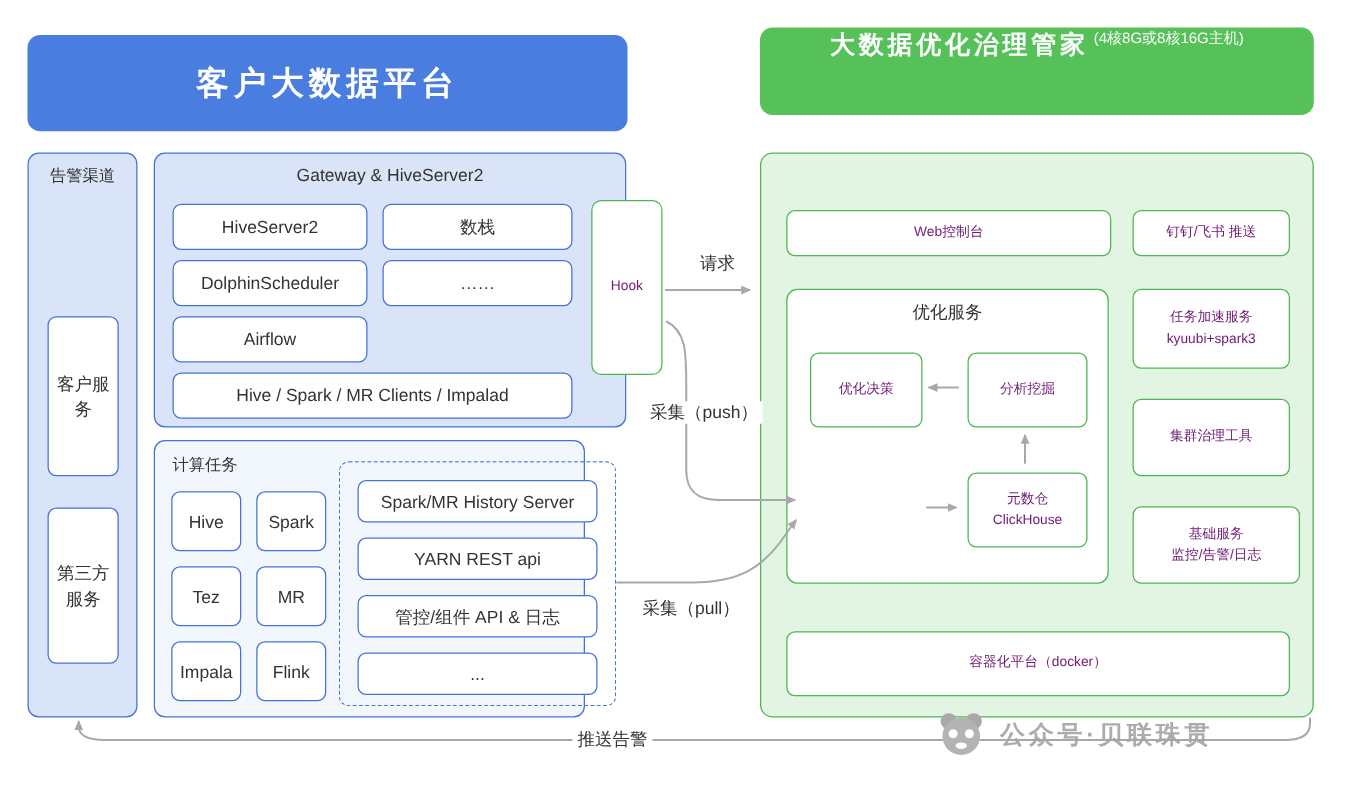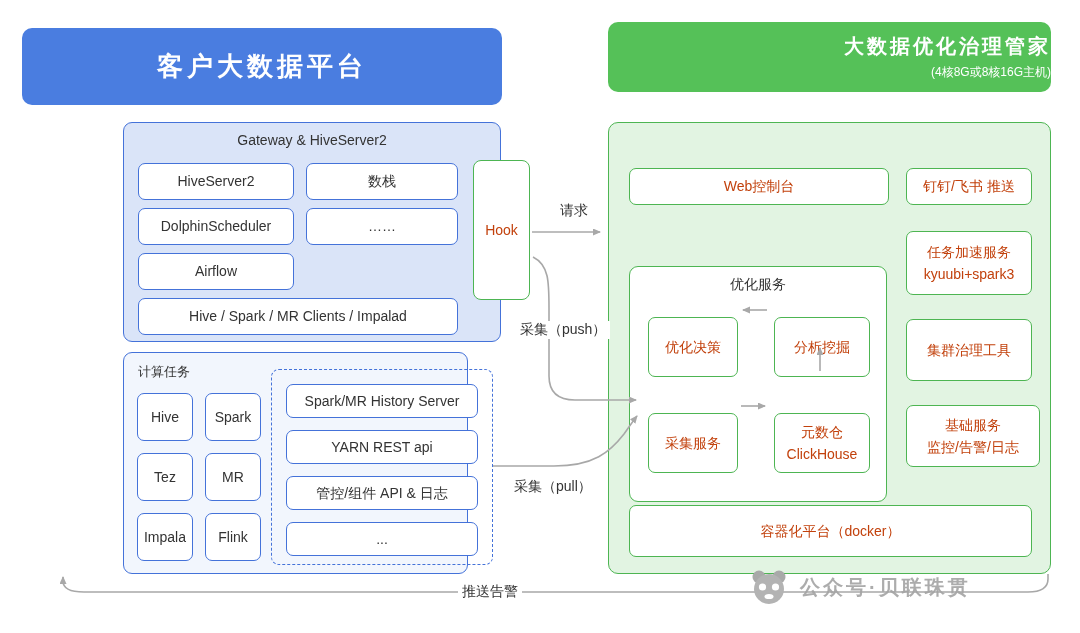--- a/index.html
+++ b/index.html
@@ -7,35 +7,35 @@
     --blue:#4472D9; --green:#4DB552;
     --blueHeader:#4A7DE0; --greenHeader:#55C158;
     --blueBg:#DAE4F8; --blueBgLight:#F2F6FD; --greenBg:#E2F4E2;
     --arrow:#A8A8A8;
   }
   body { font-family:"Liberation Sans","DejaVu Sans",sans-serif; background:#fff; }
   .canvas { position:relative; width:1080px; height:633px; background:#fff; overflow:hidden; }
   .abs { position:absolute; }
   .hdr-blue { background:var(--blueHeader); border-radius:10px; display:flex; align-items:center; justify-content:center;
               color:#fff; font-size:26px; font-weight:bold; letter-spacing:4px; }
-  .hdr-green { background:var(--greenHeader); border-radius:10px; display:flex; flex-direction:column;
-               align-items:flex-end; justify-content:center; color:#fff; gap:4px; }
+  .hdr-green { background:var(--greenHeader); border-radius:10px; display:flex; flex-direction:row;
+               align-items:flex-start; justify-content:center; color:#fff; gap:4px; }
   .hdr-green .t { font-size:20px; font-weight:bold; letter-spacing:3px; }
   .hdr-green .s { font-size:12px; }
   .panel-blue { background:var(--blueBg); border:1.5px solid var(--blue); border-radius:9px; }
   .panel-blue-light { background:var(--blueBgLight); border:1.5px solid var(--blue); border-radius:9px; }
   .panel-green { background:var(--greenBg); border:1.5px solid var(--green); border-radius:10px; }
-  .panel-white-green { background:#fff; border:1.5px solid var(--green); border-radius:9px;margin-top:35px; }
+  .panel-white-green { background:#fff; border:1.5px solid var(--green); border-radius:9px; }
   .ptitle { position:absolute; left:0; right:0; top:9px; text-align:center; font-size:14px; color:#333; }
   .ptitle-left { position:absolute; left:14px; top:10px; font-size:13px; color:#333; }
   .bbox { background:#fff; border:1.5px solid var(--blue); border-radius:7px; display:flex; flex-direction:column;
           align-items:center; justify-content:center; text-align:center; font-size:14px; color:#333;
           line-height:1.45; padding:2px 4px; }
   .gbox { background:#fff; border:1.5px solid var(--green); border-radius:7px; display:flex; flex-direction:column;
-          align-items:center; justify-content:center; text-align:center; font-size:14px; color:#c2410c;
+          align-items:center; justify-content:center; text-align:center; font-size:11px; color:#701a75;
           line-height:1.45; padding:2px 4px; gap:1px; }
   .dashed { position:absolute; border:1.5px dashed var(--blue); border-radius:8px; }
   .engines { display:grid; grid-template-columns:56px 56px; grid-auto-rows:48px; gap:12px; }
   .apis { display:flex; flex-direction:column; gap:12px; }
   .apis .bbox { height:34px; }
   .lbl { position:absolute; font-size:14px; color:#333; background:#fff; padding:0 4px; z-index:7; }
   .arrow-layer { position:absolute; left:0; top:0; z-index:6; pointer-events:none; }
   .arrow-layer path.link { stroke:var(--arrow); stroke-width:1.6; fill:none; }
   .arrow-layer marker path { fill:#A8A8A8; stroke:none; }
   .wm { position:absolute; display:flex; align-items:center; gap:10px; color:#A5A5A5; z-index:8; }
@@ -63,20 +63,25 @@
 
   <div class="abs hdr-blue" style="left:22px;top:28px;width:480px;height:77px">
     <span>客户大数据平台</span>
   </div>
 
   <div class="abs hdr-green" style="left:608px;top:22px;width:443px;height:70px">
     <span class="t">大数据优化治理管家</span>
     <span class="s">(4核8G或8核16G主机)</span>
   </div>
 
+  <div class="abs panel-blue" style="left:22px;top:122px;width:88px;height:452px">
+    <div class="ptitle" style="font-size:13px">告警渠道</div>
+    <div class="abs bbox" style="left:15px;top:130px;width:57px;height:128px">客户服务</div>
+    <div class="abs bbox" style="left:15px;top:283px;width:57px;height:125px">第三方服务</div>
+  </div>
 
   <div class="abs panel-blue" style="left:123px;top:122px;width:378px;height:220px">
     <div class="ptitle">Gateway &amp; HiveServer2</div>
     <div class="abs bbox" style="left:14px;top:40px;width:156px;height:37px">HiveServer2</div>
     <div class="abs bbox" style="left:182px;top:40px;width:152px;height:37px">数栈</div>
     <div class="abs bbox" style="left:14px;top:85px;width:156px;height:37px">DolphinScheduler</div>
     <div class="abs bbox" style="left:182px;top:85px;width:152px;height:37px">……</div>
     <div class="abs bbox" style="left:14px;top:130px;width:156px;height:37px">Airflow</div>
     <div class="abs bbox" style="left:14px;top:175px;width:320px;height:37px">Hive / Spark / MR Clients / Impalad</div>
   </div>
@@ -105,21 +110,20 @@
 
   <div class="abs panel-green" style="left:608px;top:122px;width:443px;height:452px">
 
     <div class="abs gbox" style="left:20px;top:45px;width:260px;height:37px">Web控制台</div>
     <div class="abs gbox" style="left:297px;top:45px;width:126px;height:37px">钉钉/飞书 推送</div>
 
     <div class="abs panel-white-green" style="left:20px;top:108px;width:258px;height:236px">
       <div class="ptitle">优化服务</div>
       <div class="abs gbox" style="left:18px;top:50px;width:90px;height:60px">优化决策</div>
       <div class="abs gbox" style="left:144px;top:50px;width:96px;height:60px">分析挖掘</div>
-      <div class="abs gbox" style="left:18px;top:146px;width:90px;height:60px">采集服务</div>
       <div class="abs gbox" style="left:144px;top:146px;width:96px;height:60px">
         <span>元数仓</span>
         <span>ClickHouse</span>
       </div>
     </div>
 
     <div class="abs gbox" style="left:297px;top:108px;width:126px;height:64px">
       <span>任务加速服务</span>
       <span>kyuubi+spark3</span>
     </div>

